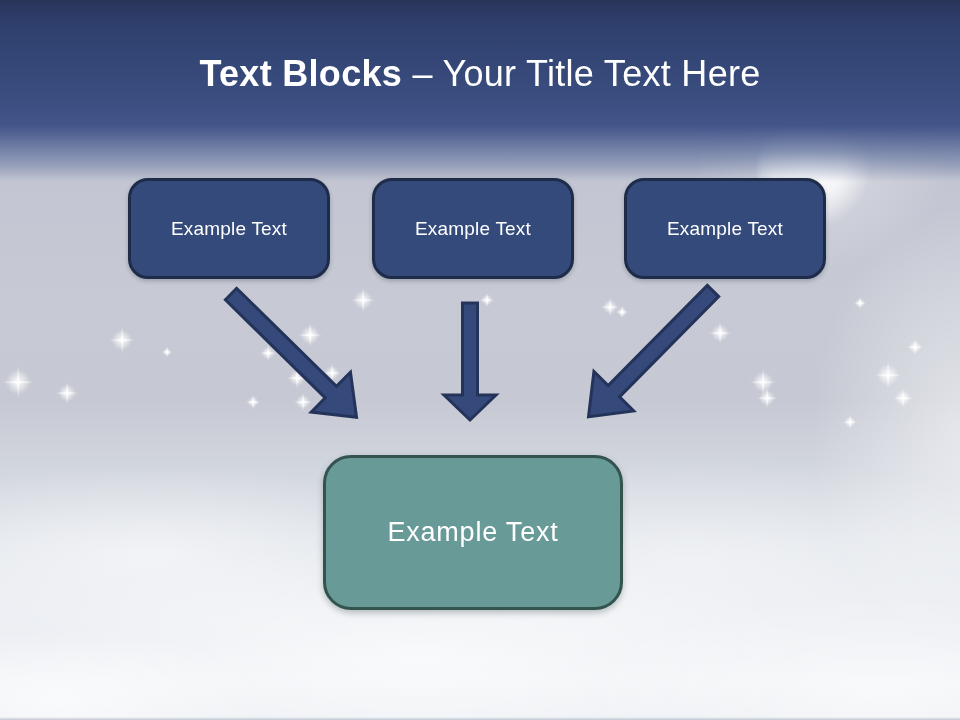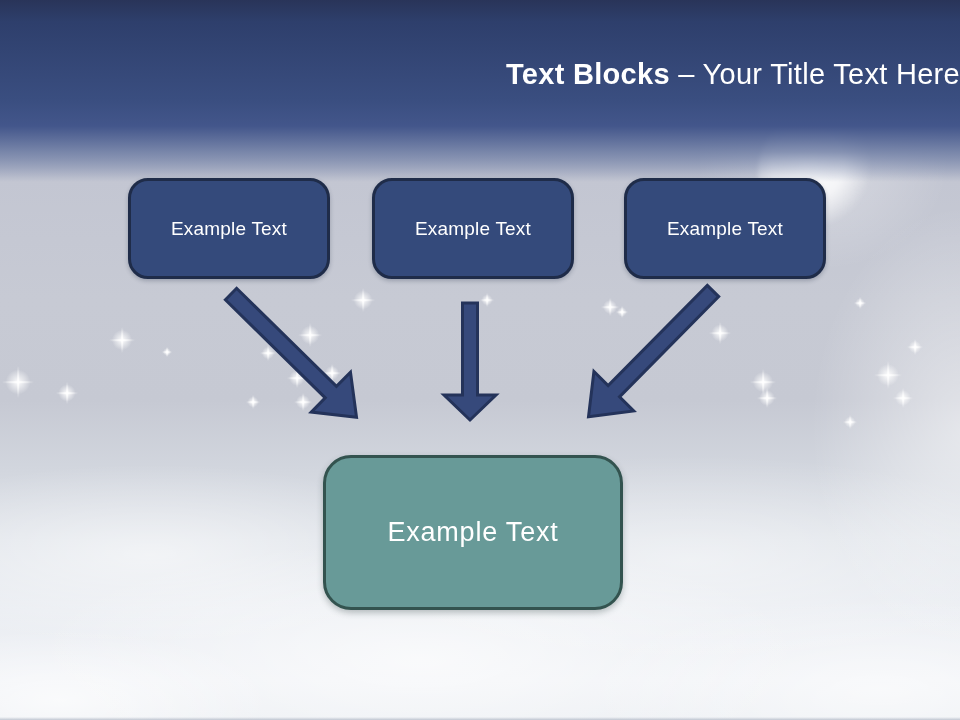--- a/index.html
+++ b/index.html
@@ -34,21 +34,21 @@
     border-radius:50%;
     background:radial-gradient(circle at 42% 45%, rgba(255,255,255,.95) 0%, rgba(255,255,255,.75) 38%, rgba(255,255,255,0) 68%);
     filter:blur(2px);
   }
   .moon-halo {
     position:absolute; left:700px; top:70px; width:260px; height:210px; z-index:2;
     background:radial-gradient(ellipse at 45% 45%, rgba(255,255,255,.35), rgba(255,255,255,0) 65%);
   }
   .slide-title {
     position:absolute; left:0; top:56px; width:960px; z-index:4;
-    text-align:right; color:#ffffff; font-size:29px; line-height:36px;
+    text-align:center; color:#ffffff; font-size:36px; line-height:36px;
     letter-spacing:.3px;
   }
   .slide-title .bold { font-weight:700; }
   
   .sp { position:absolute; z-index:2; pointer-events:none; transform:translate(-50%,-50%);
         background:radial-gradient(circle, rgba(255,255,255,.95) 0%, rgba(255,255,255,0) 55%); }
   .sp::before { content:""; position:absolute; left:50%; top:0; width:1.6px; height:100%;
         transform:translateX(-50%);
         background:linear-gradient(to bottom, rgba(255,255,255,0), rgba(255,255,255,.95) 50%, rgba(255,255,255,0)); }
   .sp::after { content:""; position:absolute; top:50%; left:0; height:1.6px; width:100%;

